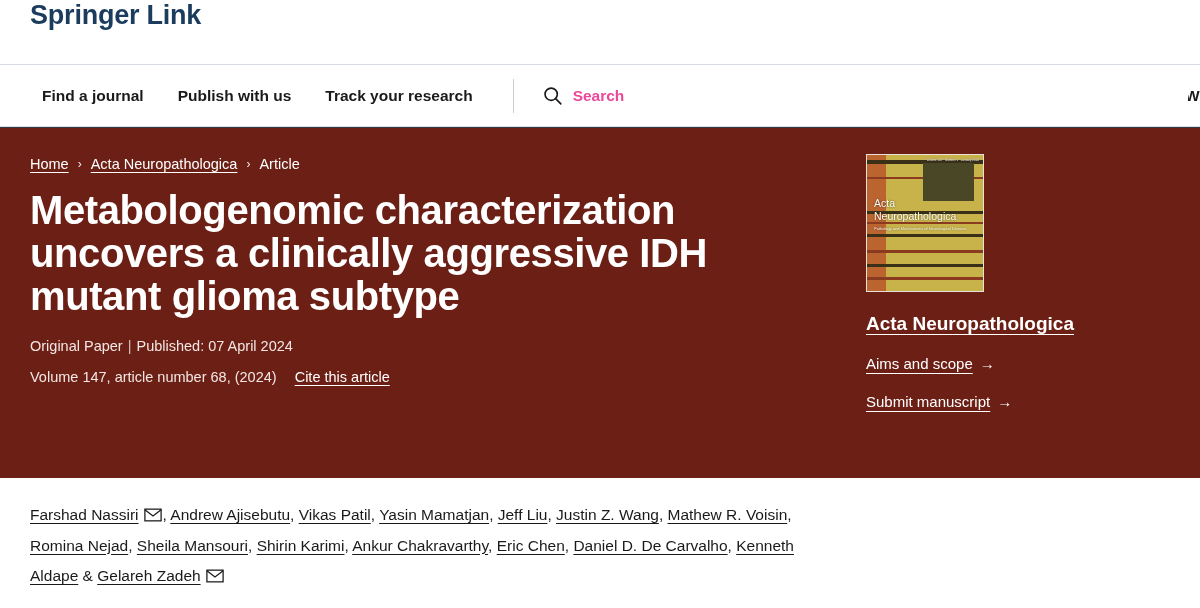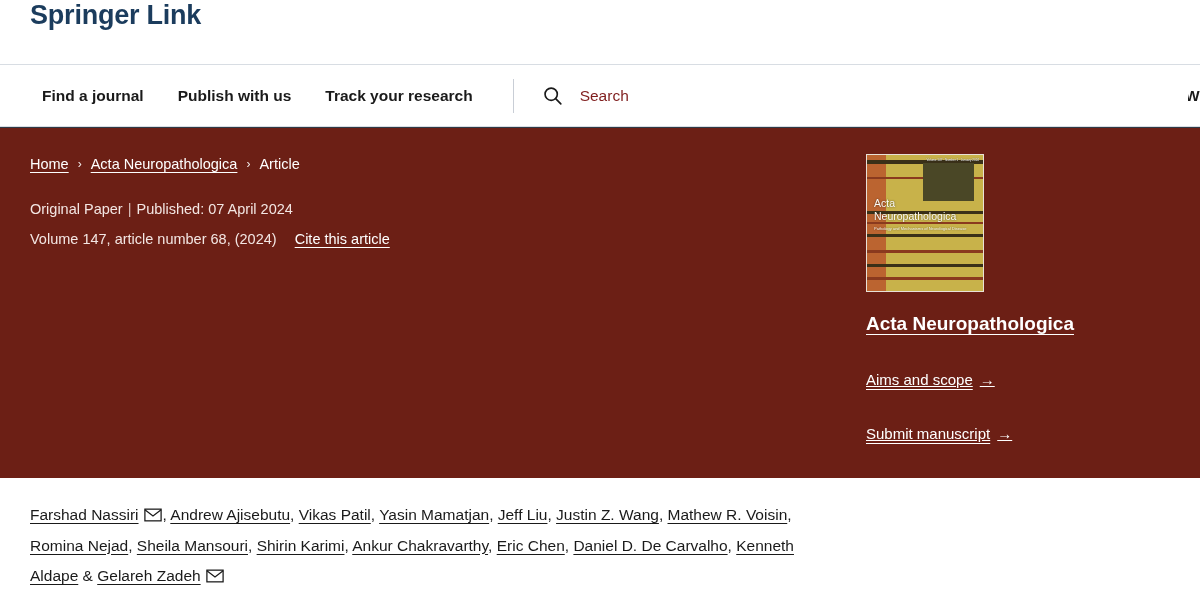--- a/index.html
+++ b/index.html
@@ -46,22 +46,22 @@
     margin-right: 34px;
     white-space: nowrap;
     cursor: pointer;
   }
   .nav-divider {
     width: 1px; height: 34px;
     background: #c9ced6;
     margin: 0 28px 0 6px;
   }
   .nav-search {
-    display: flex; align-items: center; gap: 17px;
-    font-size: 15.5px; font-weight: 400; color: #7f1d1d;
+    display: flex; align-items: center; gap: 10px;
+    font-size: 15.5px; font-weight: 700; color: #ec4899;
     cursor: pointer;
   }
   .nav-right-clip {
     position: absolute; right: 0; top: 0; bottom: 0;
     width: 12px; overflow: hidden;
     display: flex; align-items: center;
   }
   .nav-right-clip span {
     font-size: 15.5px; font-weight: 700; color: #1a1a1a;
     white-space: nowrap; margin-left: -3px;
@@ -71,21 +71,21 @@
   .hero {
     background: #6c1f15;
     border-top: 1px solid #2f3a46;
     height: 351px;
     position: relative;
     padding: 28px 0 0 30px;
   }
   .breadcrumb {
     font-size: 14.5px; color: #ffffff;
     display: flex; align-items: center; gap: 9px;
-    margin-bottom: 26px;
+    margin-bottom: 17px;
   }
   .breadcrumb a {
     color: #fff; text-decoration: underline;
     text-underline-offset: 3px; cursor: pointer;
   }
   .breadcrumb .sep { font-size: 12px; opacity: .9; }
   .breadcrumb .current { text-decoration: none; }
 
   .hero-title {
     color: #ffffff;
@@ -156,23 +156,23 @@
 
   .journal-name {
     margin-top: 21px;
     color: #ffffff;
     font-size: 19px; font-weight: 700;
     text-decoration: underline;
     text-underline-offset: 4px;
     cursor: pointer;
   }
   .journal-link {
-    margin-top: 36px;
+    margin-top: 20px;
     color: #ffffff; font-size: 15px; font-weight: 400;
-    cursor: pointer; display: inline-block; text-decoration: underline;
+    cursor: pointer; display: inline-block;
   }
   .journal-link span.lbl {
     text-decoration: underline; text-underline-offset: 4px;
   }
   .journal-link .arw { margin-left: 7px; text-decoration: none; }
 
   
   .lower {
     position: relative;
     padding: 22px 8px 0 30px;
@@ -225,20 +225,21 @@
 <div class="hero">
 
   <div class="breadcrumb">
     <a>Home</a>
     <span class="sep">›</span>
     <a>Acta Neuropathologica</a>
     <span class="sep">›</span>
     <span class="current">Article</span>
   </div>
 
+  <h1 class="hero-title">Metabologenomic characterization uncovers a clinically aggressive IDH mutant glioma subtype</h1>
 
   <div class="hero-meta">
     <div>
       <span>Original Paper</span><span class="pipe">|</span><span>Published: 07 April 2024</span>
     </div>
     <div class="hero-meta-row2">
       <span>Volume 147, article number 68, (2024)</span><span class="cite">Cite this article</span>
     </div>
   </div>
 

